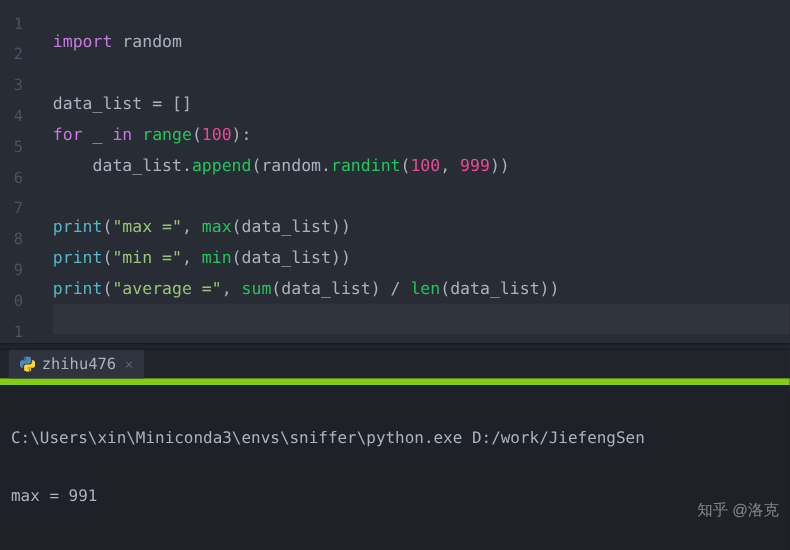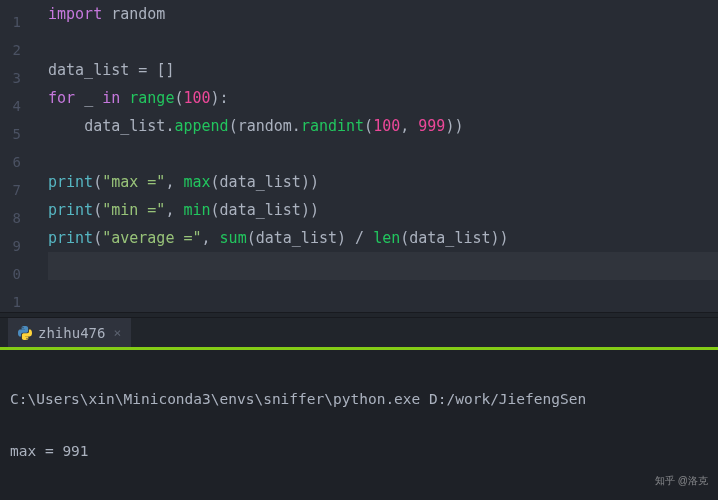--- a/index.html
+++ b/index.html
@@ -26,21 +26,21 @@
       padding-right: 8px;
       user-select: none;
     }
     .gutter div {
       height: 28px;
       line-height: 28px;
       font-size: 14px;
     }
     .code {
       flex: 1;
-      padding-top: 0;
+      padding-top: 24px;
       padding-left: 18px;
       color: #abb2bf;
       line-height: 28px;
     }
     .code-line {
       height: 28px;
       white-space: pre;
     }
     .active-line {
       background: rgba(80,84,94,0.2);
@@ -58,21 +58,21 @@
       background: #21252b;
       border-top: 1px solid #181a1f;
       border-bottom: 1px solid #181a1f;
     }
     .tabs {
       background: #21252b;
       height: 32px;
       display: flex;
       align-items: center;
       padding-left: 8px;
-      border-bottom: 3px solid #84cc16;
+      border-bottom: 6px solid #84cc16;
     }
     .tab {
       background: #2f333d;
       border-radius: 0;
       padding: 4px 10px;
       display: flex;
       align-items: center;
       gap: 6px;
       color: #abb2bf;
       font-size: 14px;
@@ -94,23 +94,23 @@
       padding: 10px 10px;
       font-size: 14.5px;
       line-height: 26px;
       height: calc(500px - 312px - 6px - 32px);
       overflow: hidden;
       position: relative;
       white-space: pre;
     }
     .watermark {
       position: absolute;
-      bottom: 6px;
+      bottom: 24px;
       right: 10px;
-      font-size: 10px;
+      font-size: 14px;
       color: rgba(255,255,255,0.45);
       font-family: Arial, sans-serif;
       white-space: nowrap;
     }
   </style>
 </head>
 <body>
 
 <div class="editor">
   <div class="gutter">

